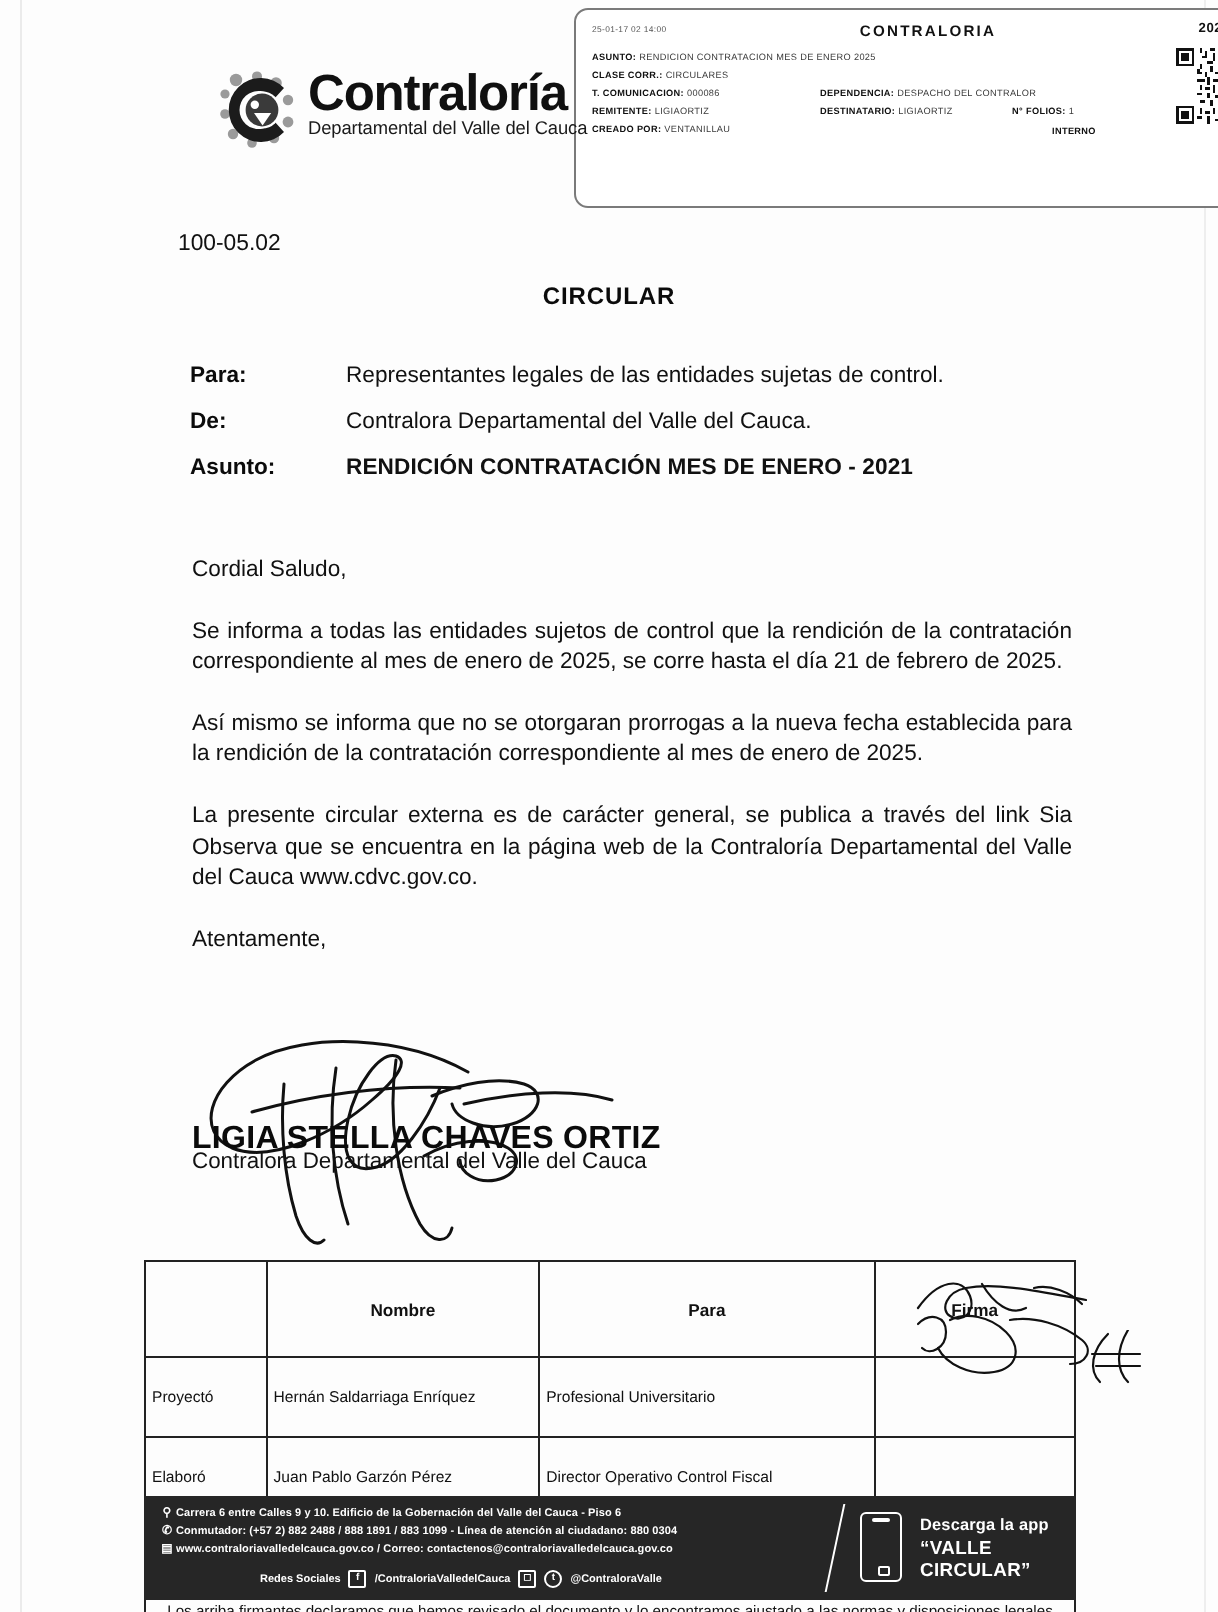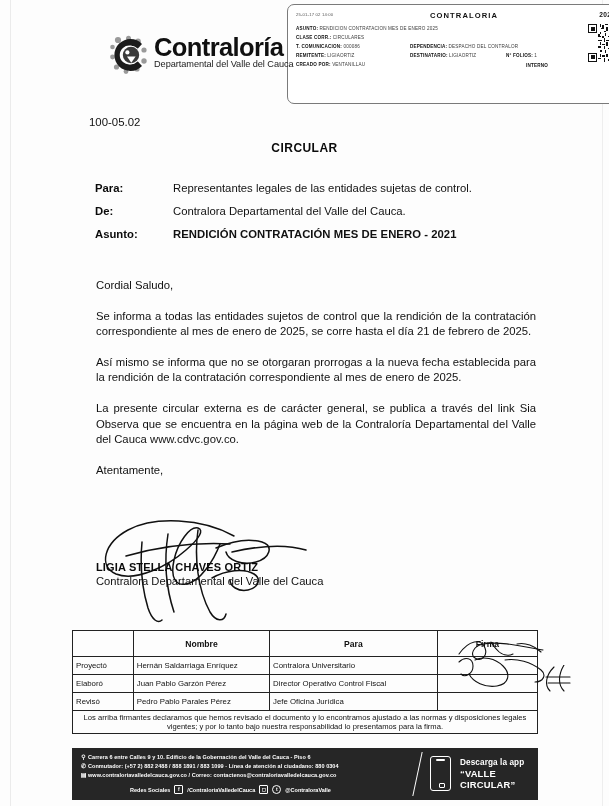--- a/index.html
+++ b/index.html
@@ -60,33 +60,33 @@
   .meta{position:absolute;left:95px;top:182px;width:440px;}
   .meta-row{display:flex;margin-bottom:11px;font-size:11.3px;}
   .meta-k{width:78px;font-weight:bold;color:#0b0b0b;flex:none;}
   .meta-v{color:#111;}
   .meta-v.bold{font-weight:bold;letter-spacing:.05px;}
 
   .body{position:absolute;left:96px;top:278px;width:440px;}
   .p{font-size:11.3px;line-height:15.6px;text-align:justify;color:#111;margin:0 0 15px 0;}
   .p.nojust{text-align:left;}
 
-  .sign-name{position:absolute;left:96px;top:561px;font-size:11px;font-weight:bold;letter-spacing:.15px;color:#0b0b0b;}
+  .sign-name{position:absolute;left:96px;top:561px;font-size:16px;font-weight:bold;letter-spacing:.15px;color:#0b0b0b;}
   .sign-role{position:absolute;left:96px;top:575px;font-size:11.2px;color:#111;}
 
   
   .scribble{position:absolute;pointer-events:none;}
   #sig-main{left:82px;top:508px;width:250px;height:115px;}
   #sig-t1{left:455px;top:636px;width:95px;height:30px;}
   #sig-t2{left:455px;top:654px;width:100px;height:34px;}
   #sig-t3{left:520px;top:665px;width:60px;height:28px;}
 
   
   .tbl{position:absolute;left:72px;top:630px;width:466px;border-collapse:collapse;}
-  .tbl td,.tbl th{border:1px solid #222;font-size:7.8px;padding:3px 3px;color:#111;}
+  .tbl td,.tbl th{border:1px solid #222;font-size:7.8px;padding:14px 3px;color:#111;}
   .tbl th{font-weight:bold;text-align:center;font-size:8.6px;height:19px;}
   .tbl td{height:11px;line-height:11px;}
   .c-role{width:56px;}
   .c-name{width:138px;}
   .c-cargo{width:172px;}
   .c-firma{width:100px;}
   .tbl .note{font-size:7.6px;line-height:9.6px;padding:1.5px 3px;height:auto;text-align:center;}
 
   
   .footer{position:absolute;left:72px;top:748px;width:466px;height:52px;background:#262626;color:#fff;}
@@ -308,21 +308,21 @@
     <tbody>
         <tr>
       <th class="c-role"></th>
       <th class="c-name">Nombre</th>
       <th class="c-cargo">Para</th>
       <th class="c-firma">Firma</th>
     </tr>
     <tr>
       <td>Proyectó</td>
       <td>Hernán Saldarriaga Enríquez</td>
-      <td>Contralora Universitario</td>
+      <td>Profesional Universitario</td>
       <td></td>
     </tr>
     <tr>
       <td>Elaboró</td>
       <td>Juan Pablo Garzón Pérez</td>
       <td>Director Operativo Control Fiscal</td>
       <td></td>
     </tr>
     <tr>
       <td>Revisó</td>

